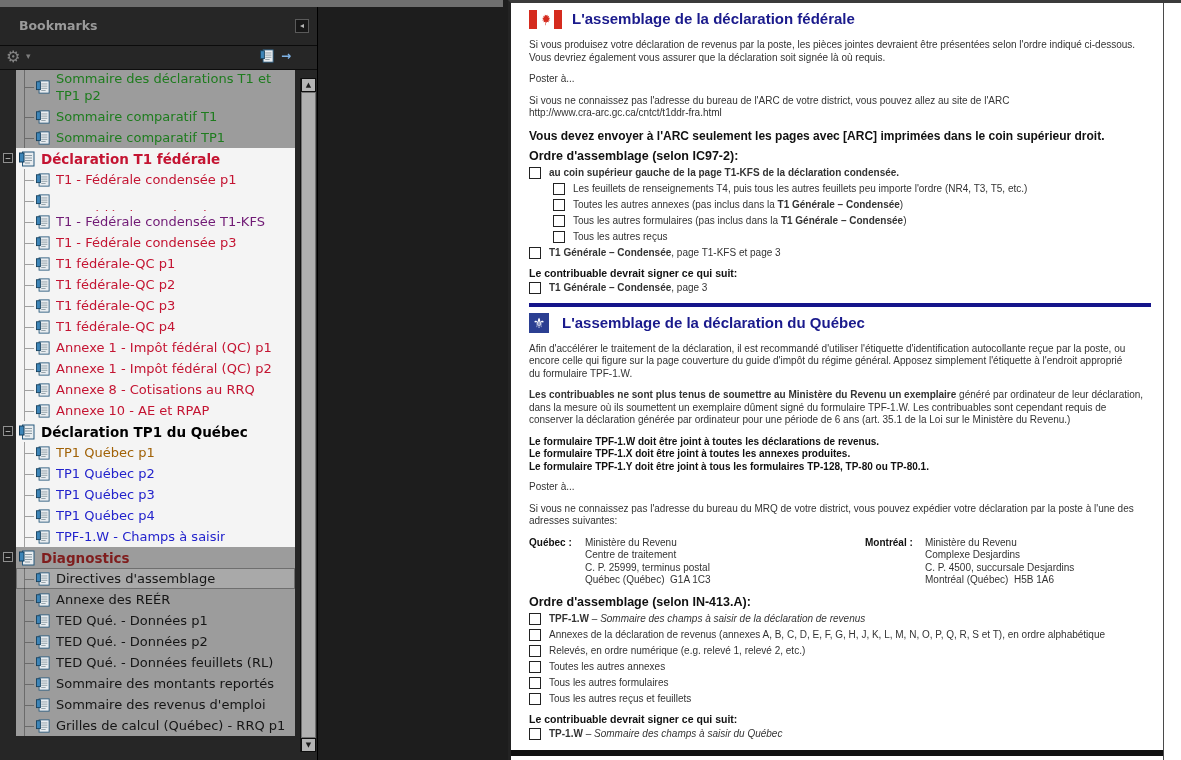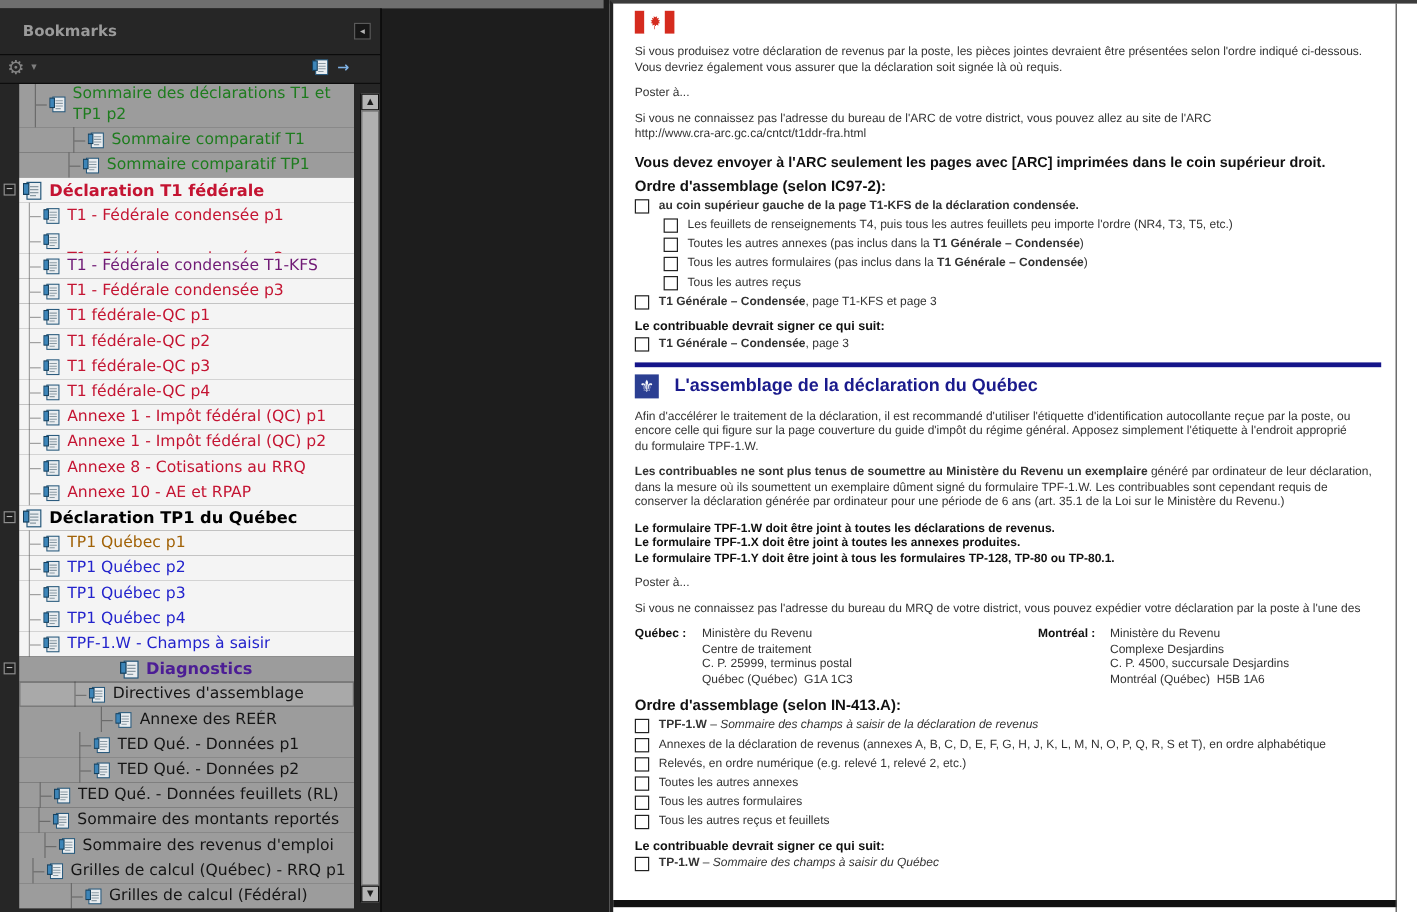--- a/index.html
+++ b/index.html
@@ -20,21 +20,21 @@
   .expand-tool{position:absolute;right:26px;top:2px;display:flex;align-items:center;}
   .expand-tool .arrow{color:#7fb2e5;font-size:12px;font-weight:bold;margin-left:1px;}
 
   .bm-list{position:absolute;left:2px;top:63px;right:22px;bottom:0;overflow:hidden;display:flex;flex-direction:column;}
   .bm-list > .bm-row:first-child{margin-top:-3px;}
   .bm-row{display:flex;height:21px;flex:none;cursor:pointer;}
   .bm-row.wrap{height:39px;}
   .gutter{width:14px;flex:none;position:relative;}
   .expander{position:absolute;left:1px;top:50%;margin-top:-6px;width:10px;height:10px;background:#1f1f1f;border:1px solid #8f8f8f;color:#d2d2d2;font:9px/8px "DejaVu Sans Mono",monospace;text-align:center;}
   .row-body{flex:1;display:flex;align-items:center;min-width:0;padding-right:4px;}
-  .zgray .row-body{background:#9c9c9c;justify-content:center;}
+  .zgray .row-body{background:#9c9c9c;}
   .zwhite .row-body{background:#f4f4f4;}
   .sel .row-body{background:#a9a9a9;outline:1px solid #6f6f6f;outline-offset:-1px;}
   .child .row-body{padding-left:8px;}
   .root .row-body{padding-left:3px;}
   .connector{width:11px;align-self:stretch;border-left:1px solid rgba(35,35,35,.4);position:relative;flex:none;margin-right:1px;}
   .connector::after{content:"";position:absolute;left:0;top:50%;width:9px;height:1px;background:rgba(35,35,35,.4);}
   .bmi{width:14px;height:16px;flex:none;margin-right:6px;}
   .root .bmi{width:16px;height:18px;}
   .bm-label{font-size:13px;white-space:nowrap;overflow:hidden;}
   .root .bm-label{font-size:13.5px;}
@@ -386,21 +386,21 @@
     </div>
         <div class="bm-row root zgray">
       <span class="gutter">
         <span class="expander">−</span>
       </span>
       <span class="row-body">
 
         <svg class="bmi">
               <use href="#bmicon"></use>
             </svg>
-        <span class="bm-label b" style="color: #4c1d95;">Diagnostics</span>
+        <span class="bm-label b" style="color: #7f1d1d;">Diagnostics</span>
       </span>
     </div>
         <div class="bm-row child zgray sel">
       <span class="gutter">
         
       </span>
       <span class="row-body">
         <span class="connector"></span>
         <svg class="bmi">
               <use href="#bmicon"></use>
@@ -483,32 +483,20 @@
         <div class="bm-row child zgray">
       <span class="gutter">
         
       </span>
       <span class="row-body">
         <span class="connector"></span>
         <svg class="bmi">
               <use href="#bmicon"></use>
             </svg>
         <span class="bm-label" style="color: rgb(21, 21, 21);">Grilles de calcul (Québec) - RRQ p1</span>
-      </span>
-    </div>
-        <div class="bm-row child zgray">
-      <span class="gutter">
-        
-      </span>
-      <span class="row-body">
-        <span class="connector"></span>
-        <svg class="bmi">
-              <use href="#bmicon"></use>
-            </svg>
-        <span class="bm-label" style="color: rgb(21, 21, 21);">Grilles de calcul (Fédéral)</span>
       </span>
     </div>
       </div>
 
     <div class="bm-scroll">
       <span class="sc-btn sc-up"><span>▲</span></span>
       <span class="sc-thumb"></span>
       <span class="sc-btn sc-down"><span>▼</span></span>
     </div>
   </div>
@@ -519,20 +507,21 @@
       <div class="sec-title">
         <span class="caflag">
           <span class="band"></span>
           <span class="mid">
               <svg>
                 <use href="#leaf"></use>
               </svg>
             </span>
           <span class="band"></span>
         </span>
+        <span class="t">L'assemblage de la déclaration fédérale</span>
       </div>
 
       <div class="para">
           <div class="line">Si vous produisez votre déclaration de revenus par la poste, les pièces jointes devraient être présentées selon l'ordre indiqué ci-dessous.</div>
           <div class="line">Vous devriez également vous assurer que la déclaration soit signée là où requis.</div>
         </div>
       <div class="para">Poster à...</div>
       <div class="para">
           <div class="line">Si vous ne connaissez pas l'adresse du bureau de l'ARC de votre district, vous pouvez allez au site de l'ARC</div>
           <div class="line">http://www.cra-arc.gc.ca/cntct/t1ddr-fra.html</div>
@@ -591,20 +580,21 @@
           <div class="line">conserver la déclaration générée par ordinateur pour une période de 6 ans (art. 35.1 de la Loi sur le Ministère du Revenu.)</div>
         </div>
       <div class="formrules">
           <div class="line">Le formulaire TPF-1.W doit être joint à toutes les déclarations de revenus.</div>
           <div class="line">Le formulaire TPF-1.X doit être joint à toutes les annexes produites.</div>
           <div class="line">Le formulaire TPF-1.Y doit être joint à tous les formulaires TP-128, TP-80 ou TP-80.1.</div>
         </div>
       <div class="para">Poster à...</div>
       <div class="para">
           <div class="line">Si vous ne connaissez pas l'adresse du bureau du MRQ de votre district, vous pouvez expédier votre déclaration par la poste à l'une des</div>
+          <div class="line">adresses suivantes:</div>
         </div>
 
       <div class="addr">
         <div class="addr-col c1">
           <span class="addr-label">Québec :</span>
           <span class="addr-lines">
               <div class="line">Ministère du Revenu</div>
               <div class="line">Centre de traitement</div>
               <div class="line">C. P. 25999, terminus postal</div>
               <div class="line">Québec (Québec)&nbsp; G1A 1C3</div>

